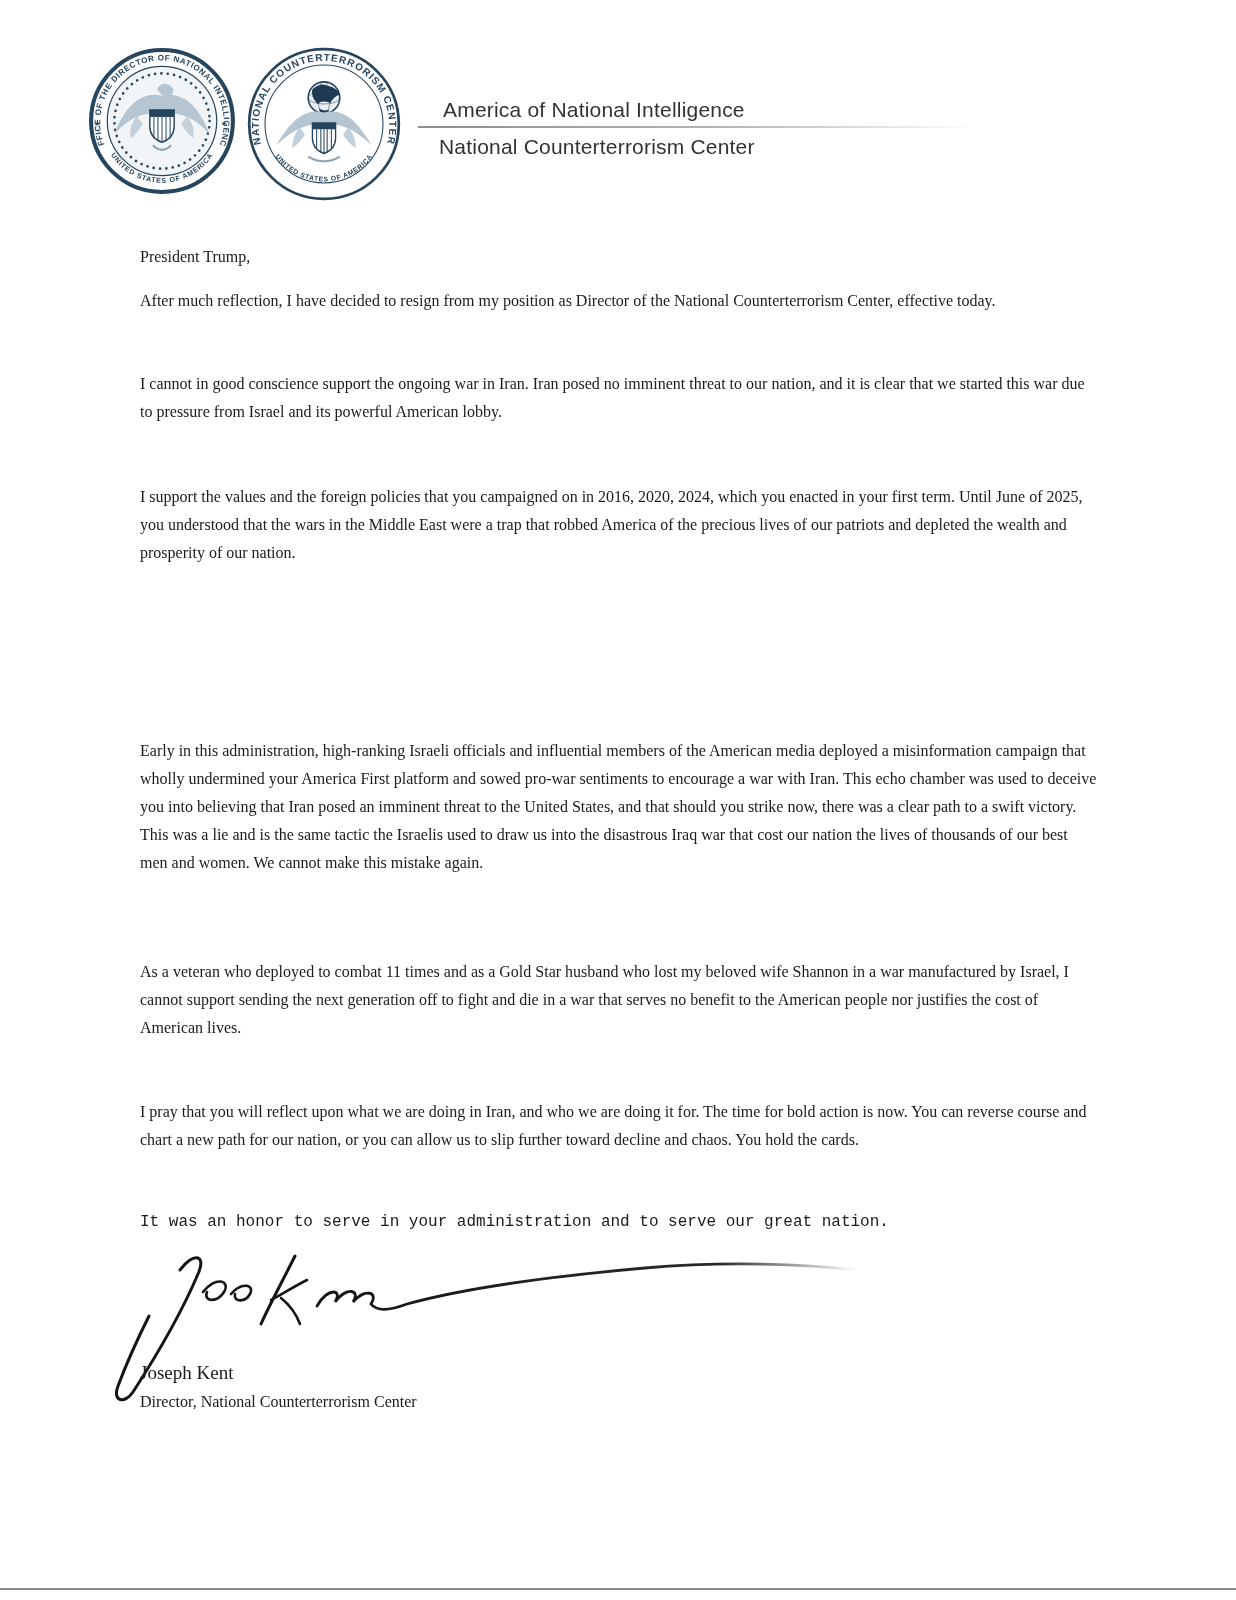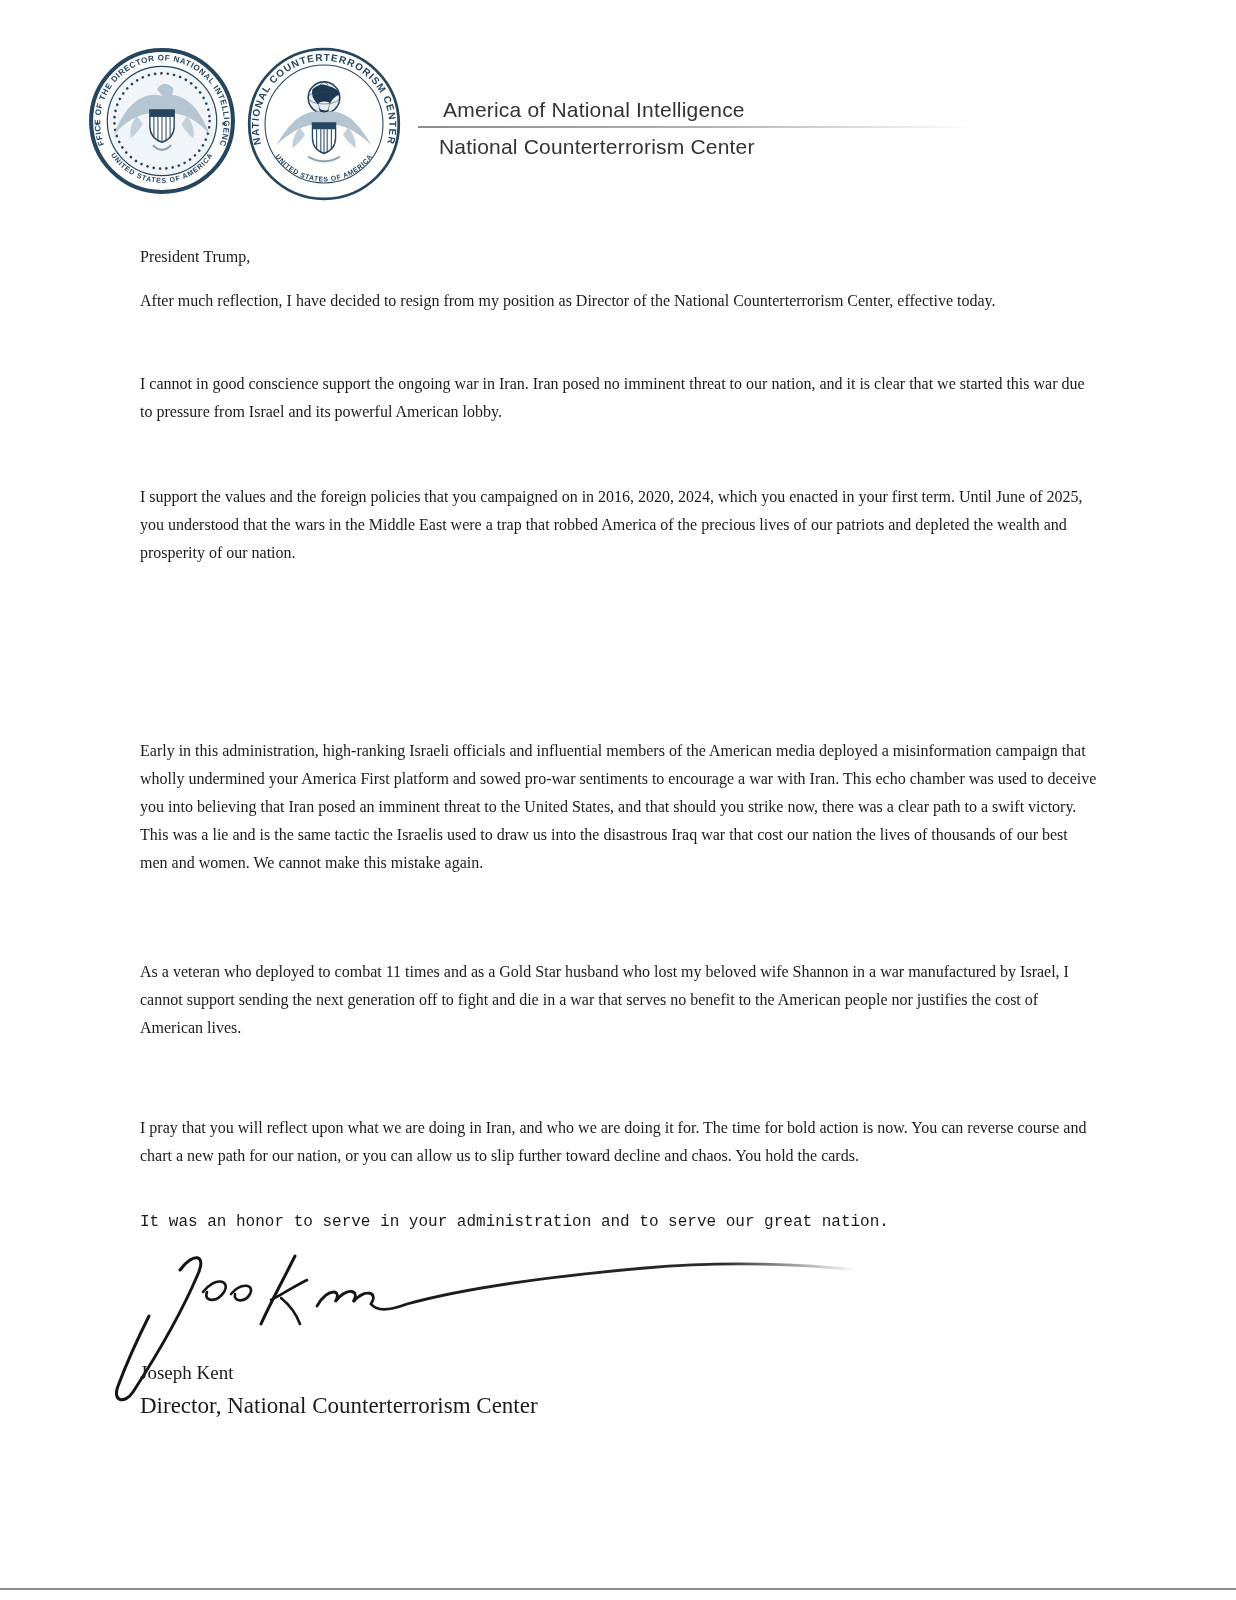--- a/index.html
+++ b/index.html
@@ -32,25 +32,25 @@
     position:absolute;left:140px;width:958px;margin:0;
     font-size:16px;line-height:28px;text-align:left;
   }
   .salutation{top:243px;}
   .p0{top:287px;}
   .p1{top:370px;}
   .p2{top:483px;}
   .p3{top:627px;}
   .p4{top:737px;}
   .p5{top:958px;}
-  .p6{top:1098px;margin-top:16px;}
+  .p6{top:1098px;}
   .p7{top:1208px;font-family:Liberation Mono, monospace;}
   .sig-block{position:absolute;left:85px;top:1240px;width:790px;height:170px;}
   .closing-name{position:absolute;left:140px;top:1362px;font-size:19px;}
-  .closing-title{position:absolute;left:140px;top:1393px;font-size:23px;}
+  .closing-title{position:absolute;left:140px;top:1393px;font-size:16px;}
   .scan-edge{
     position:absolute;left:0;top:1588px;width:1236px;height:2px;
     background:#8c8c8c;
   }
   .seal text{font-family:"Liberation Sans","DejaVu Sans",sans-serif;fill:#26455f;}
 </style>
 </head>
 <body>
 
 <div class="page">

